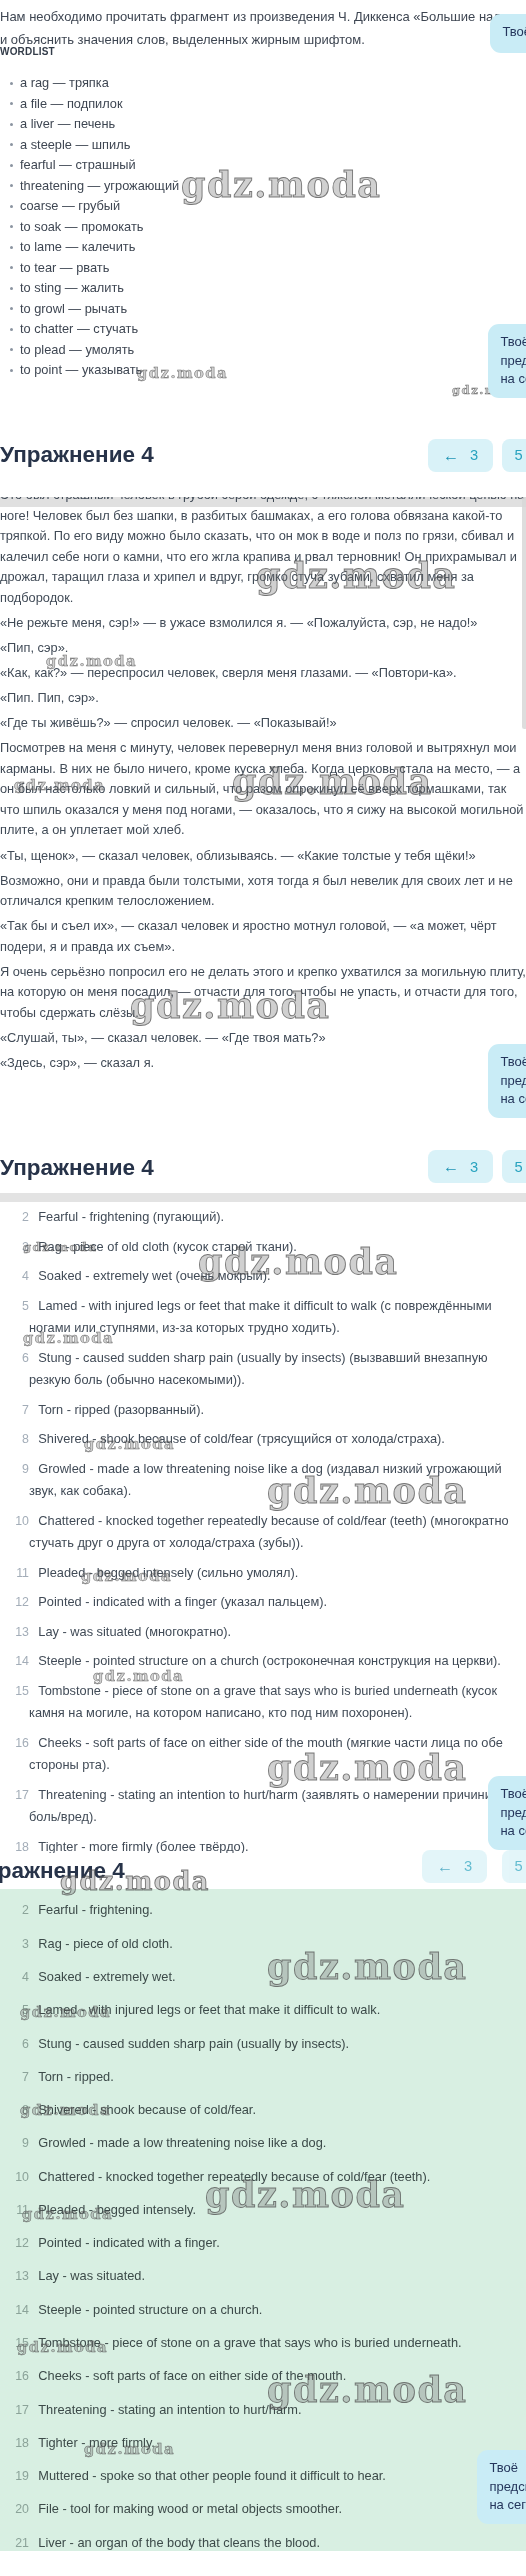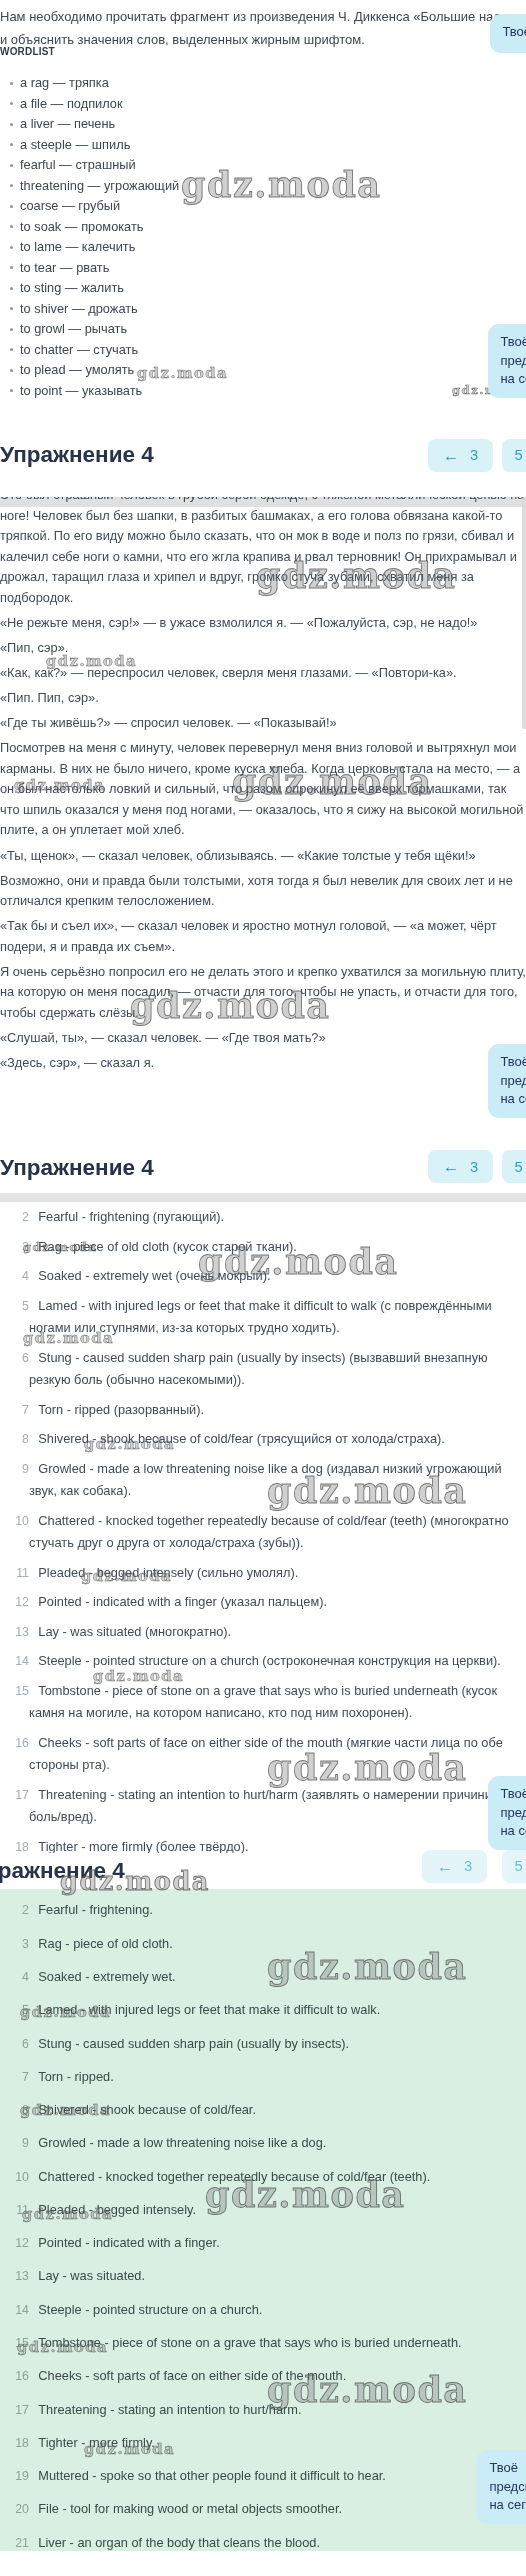--- a/index.html
+++ b/index.html
@@ -66,21 +66,20 @@
     <div class="wl-item"><span class="dot"></span><span>a file — подпилок</span></div>
     <div class="wl-item"><span class="dot"></span><span>a liver — печень</span></div>
     <div class="wl-item"><span class="dot"></span><span>a steeple — шпиль</span></div>
     <div class="wl-item"><span class="dot"></span><span>fearful — страшный</span></div>
     <div class="wl-item"><span class="dot"></span><span>threatening — угрожающий</span></div>
     <div class="wl-item"><span class="dot"></span><span>coarse — грубый</span></div>
     <div class="wl-item"><span class="dot"></span><span>to soak — промокать</span></div>
     <div class="wl-item"><span class="dot"></span><span>to lame — калечить</span></div>
     <div class="wl-item"><span class="dot"></span><span>to tear — рвать</span></div>
     <div class="wl-item"><span class="dot"></span><span>to sting — жалить</span></div>
-    <div class="wl-item"><span class="dot"></span><span>to shiver — дрожать</span></div>
     <div class="wl-item"><span class="dot"></span><span>to growl — рычать</span></div>
     <div class="wl-item"><span class="dot"></span><span>to chatter — стучать</span></div>
     <div class="wl-item"><span class="dot"></span><span>to plead — умолять</span></div>
     <div class="wl-item"><span class="dot"></span><span>to point — указывать</span></div>
   </div>
 
   <div class="abs ex-header" style="top:437px;left:0;width:527px;">
     <div class="ex-title">Упражнение 4</div>
     <div class="pag-btn pag-prev" style="top:1.5px;">
       <span class="arr">←</span>

